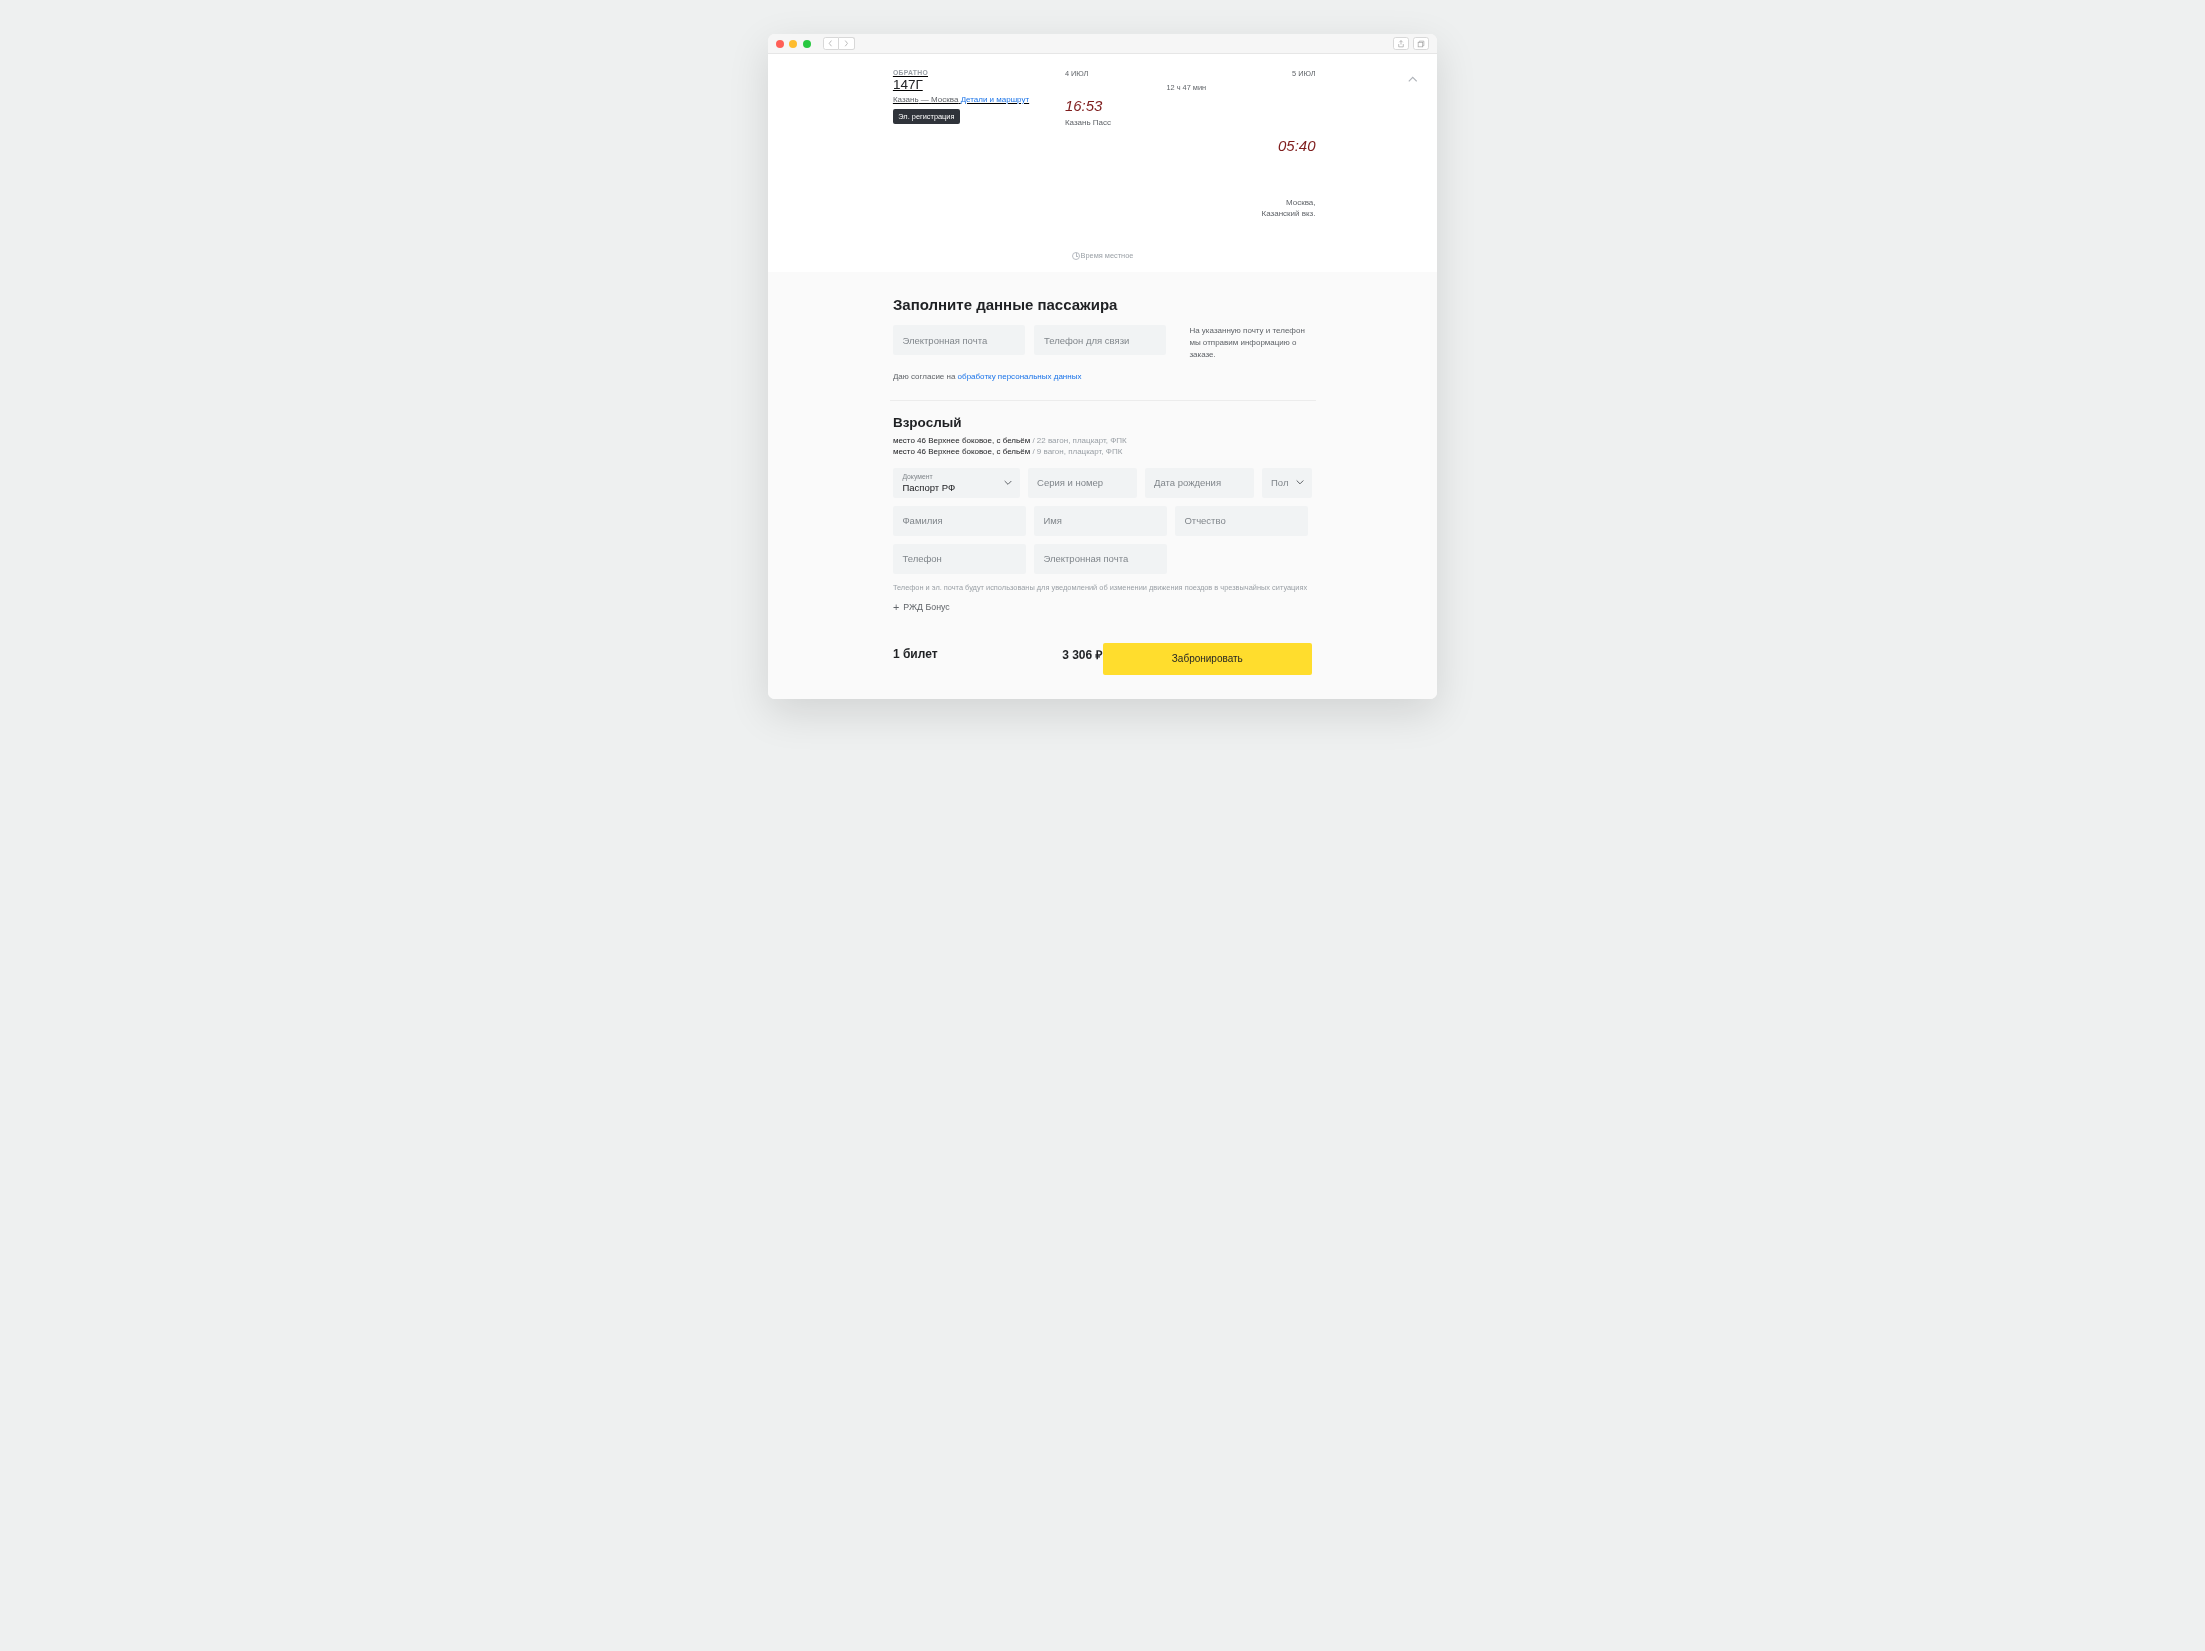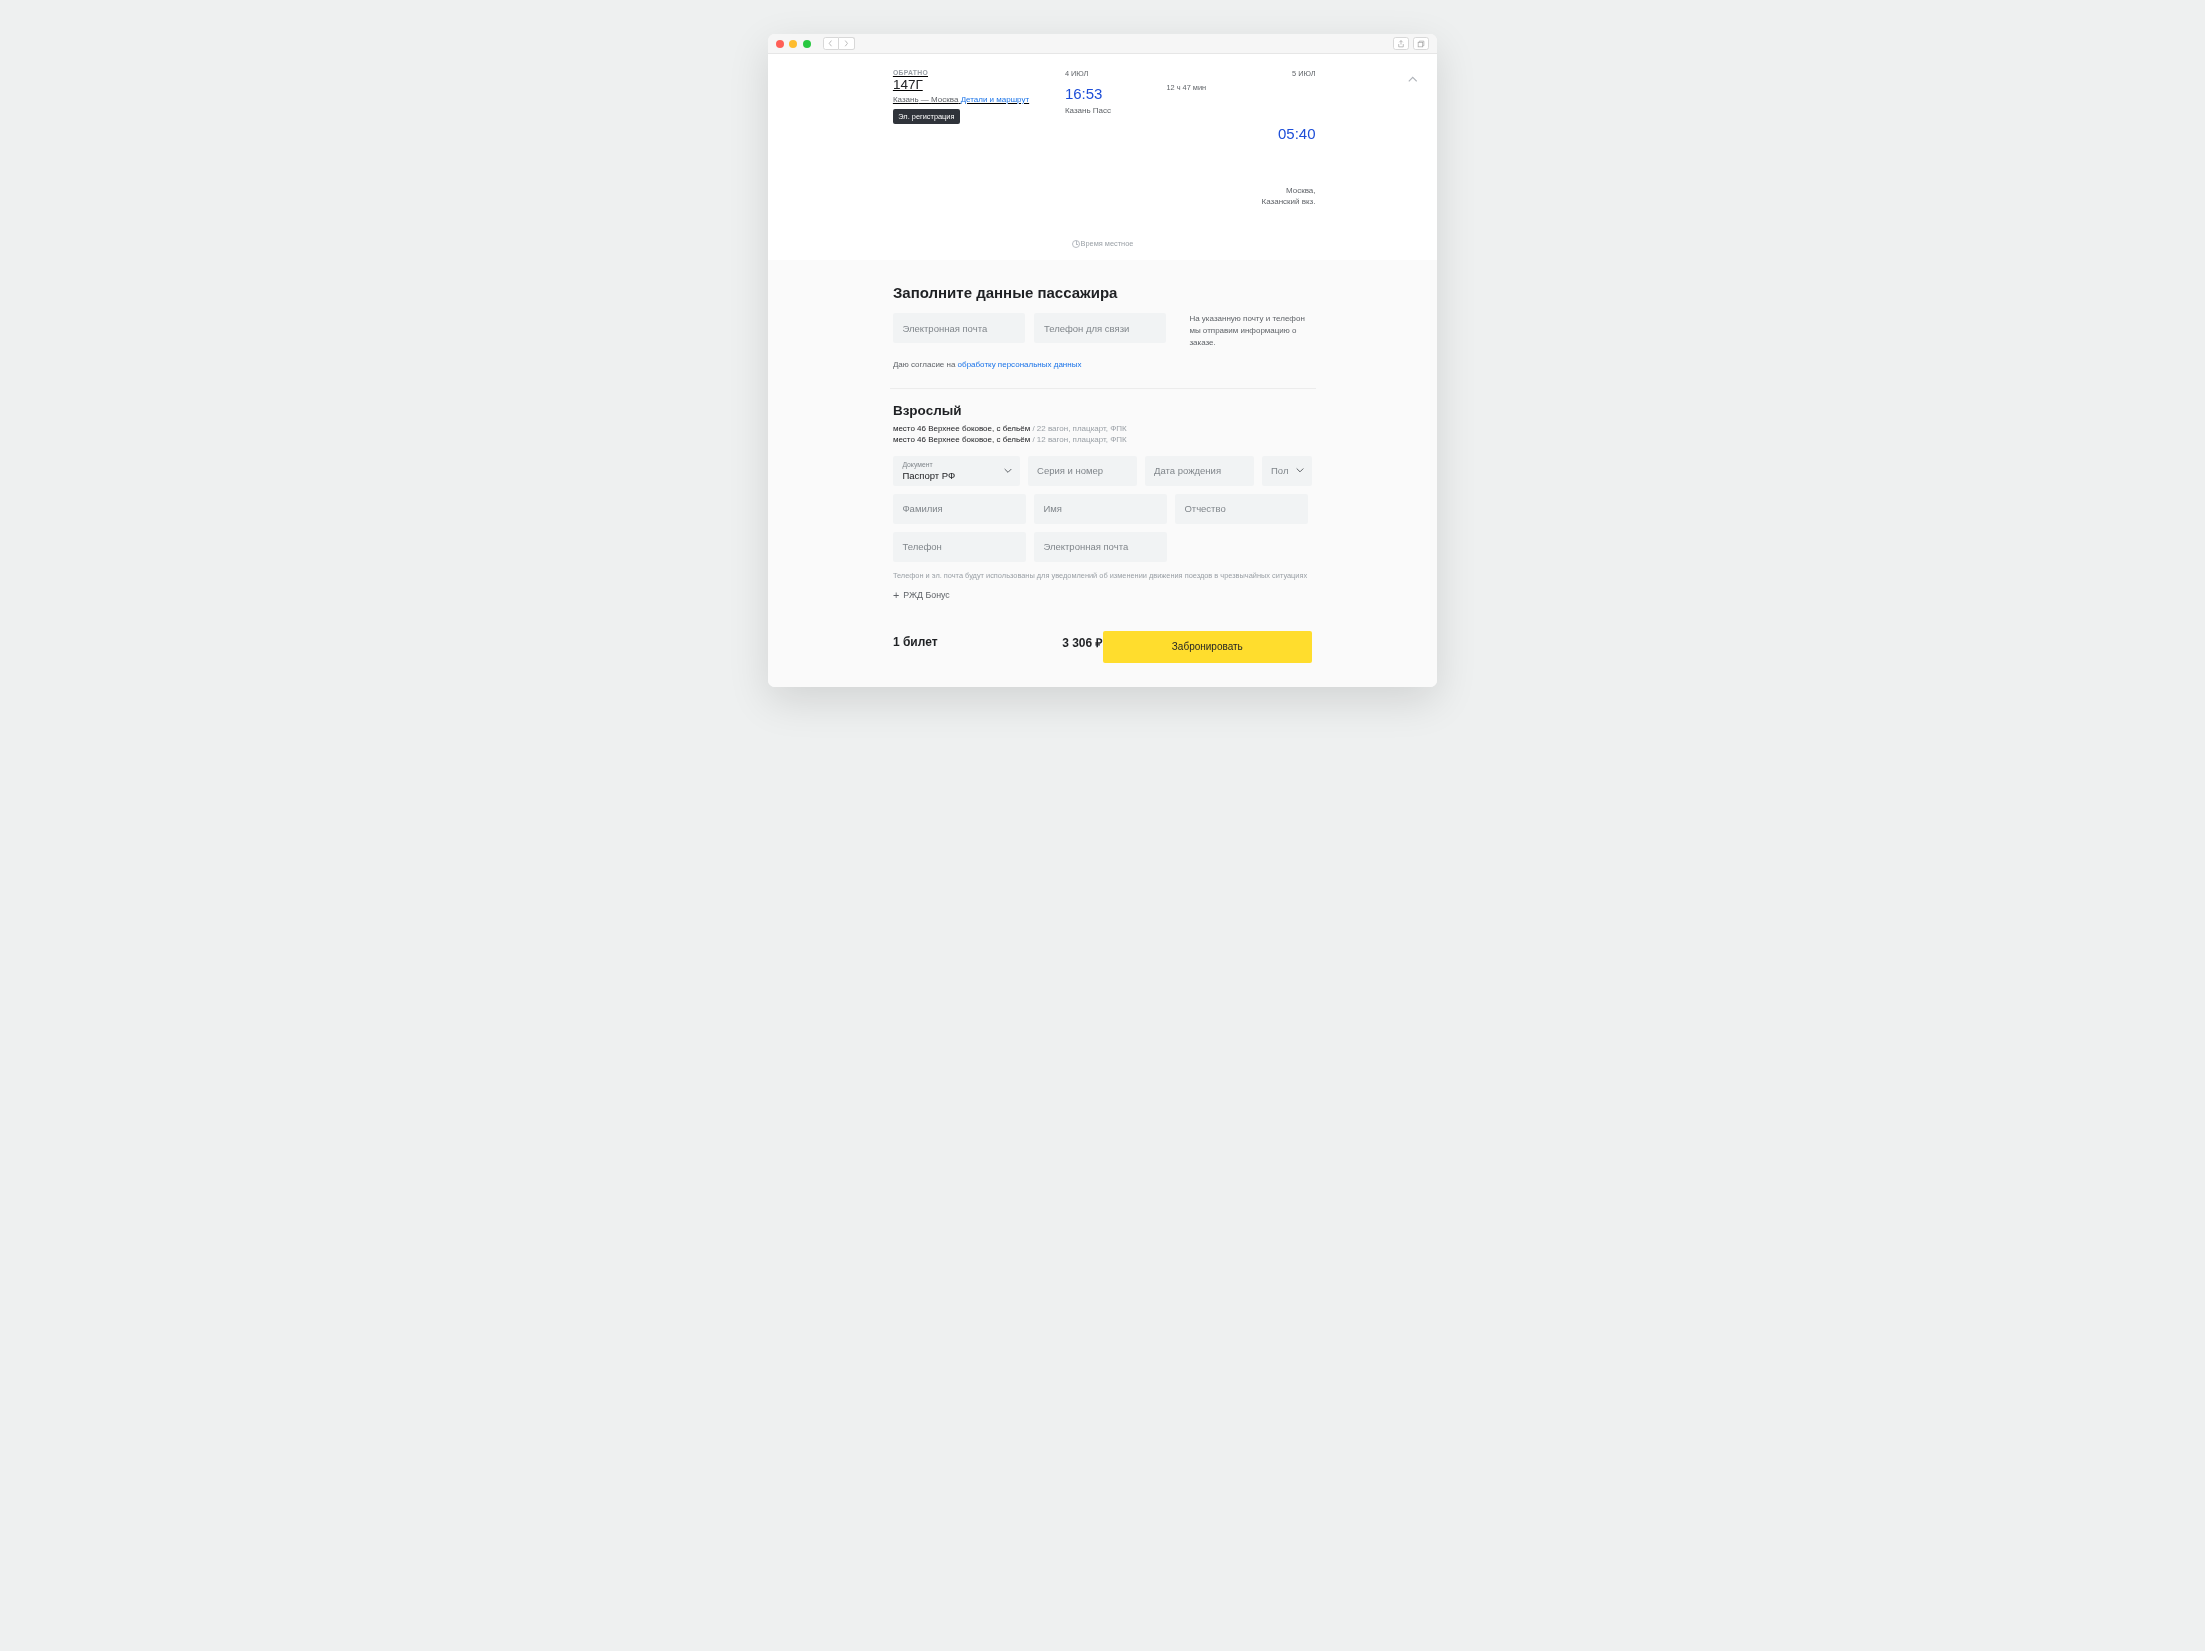--- a/index.html
+++ b/index.html
@@ -65,21 +65,21 @@
 .trip-route { font-size: 8px; color: #5f6368; margin-top: 2.7px; }
 .trip-route a { color: #1a73e8; text-decoration: none; cursor: pointer; }
 .trip-badge {
   display: inline-block; background: #2f333a; color: #fff; font-size: 7.4px;
   padding: 2.7px 5.4px; border-radius: 2px; margin-top: 5.4px;
 }
 .trip-times { flex: 1; display: flex; align-items: flex-start; }
 .time-col { display: flex; flex-direction: column; }
 .time-col.right { text-align: right; margin-left: auto; gap: 40px; }
 .time-date { font-size: 7.4px; color: #5f6368; }
-.time-val { font-size: 15px; color: #1d4ed8; margin-top: 7px; }
+.time-val { font-size: 15px; color: #7f1d1d; margin-top: 19px; font-style: italic; }
 .time-station { font-size: 8px; color: #5f6368; margin-top: 2.7px; line-height: 1.4; }
 .duration-wrap {
   flex: 1; display: flex; flex-direction: column; align-items: center; justify-content: center;
   margin: 0 8px; padding-top: 13.5px;
 }
 .duration-line { display: flex; align-items: center; width: 100%; }
 .duration-line .dline {
   flex: 1; height: 0.7px; background: repeating-linear-gradient(90deg,#c9ccd0 0 2.7px,transparent 2.7px 5.4px);
 }
 .duration-line .dlabel { font-size: 7.4px; color: #5f6368; padding: 0 5.4px; white-space: nowrap; }
@@ -254,21 +254,21 @@
     </div>
 
     <div class="divider"></div>
 
     <div class="section" style="padding-top:14px; padding-bottom:30px;">
       <div class="passenger-title">Взрослый</div>
       <div class="seat-line">
         <span class="strong">место 46 Верхнее боковое, с бельём</span><span class="light"> / 22 вагон, плацкарт, ФПК</span>
       </div>
       <div class="seat-line">
-        <span class="strong">место 46 Верхнее боковое, с бельём</span><span class="light"> / 12 вагон, плацкарт, ФПК</span>
+        <span class="strong">место 46 Верхнее боковое, с бельём</span><span class="light"> / 9 вагон, плацкарт, ФПК</span>
       </div>
 
       <div class="passenger-form">
         <div class="form-row">
           <div class="select-field w-190">
             <div class="sel-label">Документ</div>
             <div class="sel-value">Паспорт РФ</div>
             <span class="chev"><svg viewBox="0 0 12 8">
                   <path d="M1 1 L6 6 L11 1" stroke="currentColor" stroke-width="1.5" fill="none"></path>
                 </svg></span>

